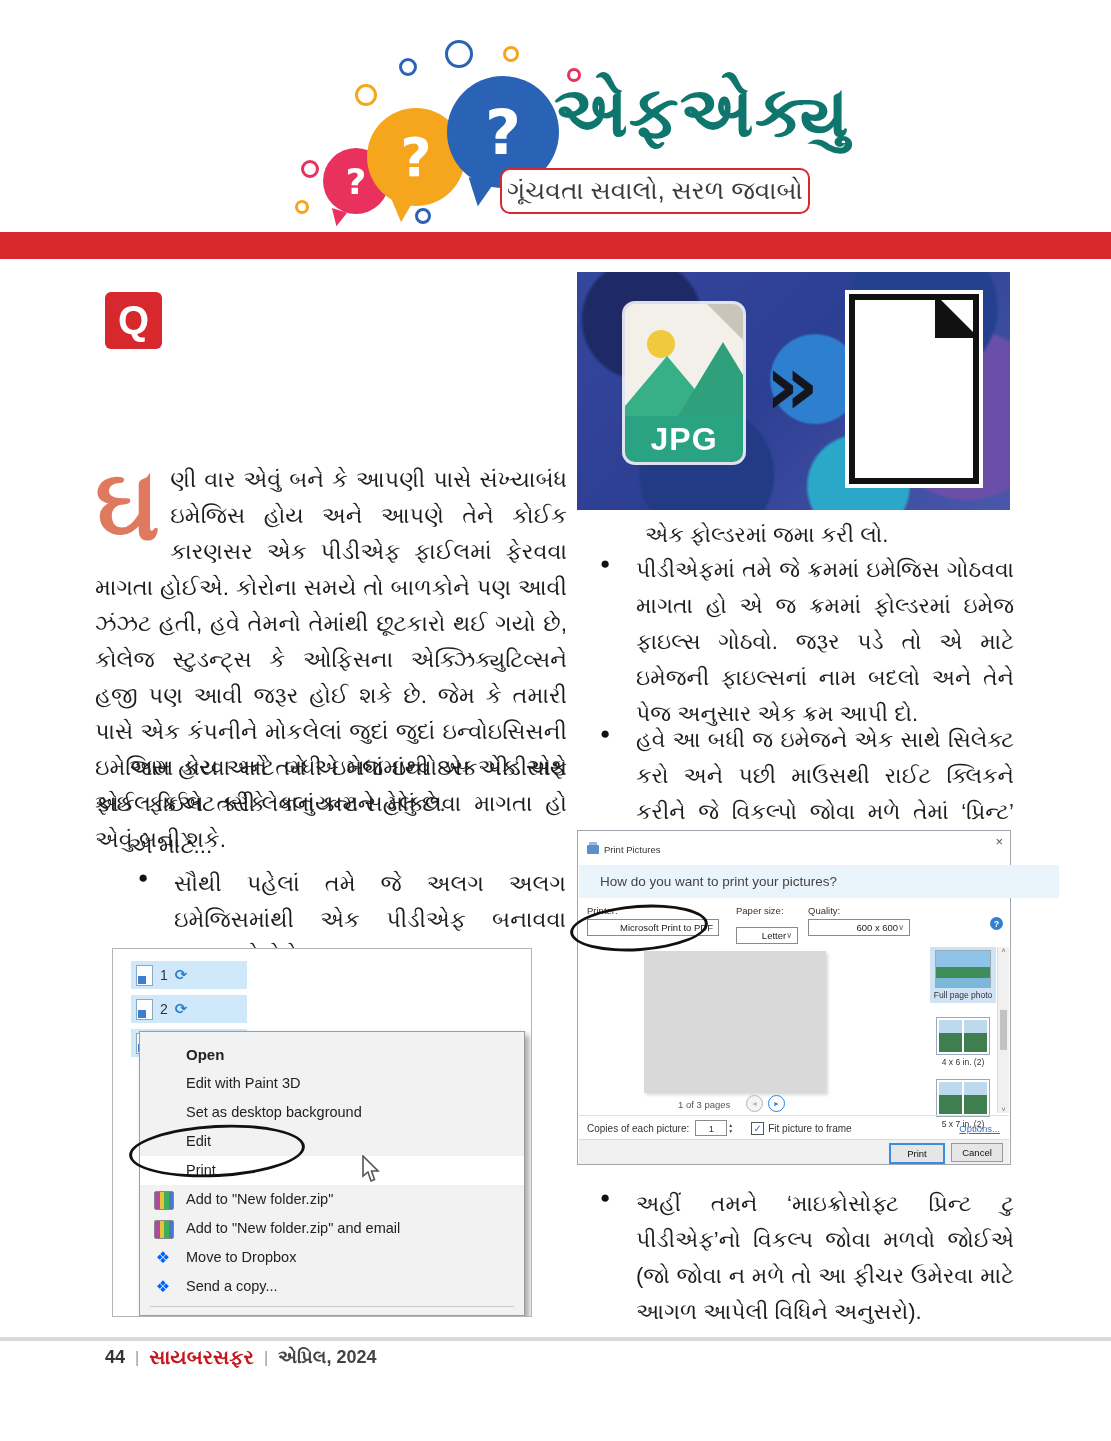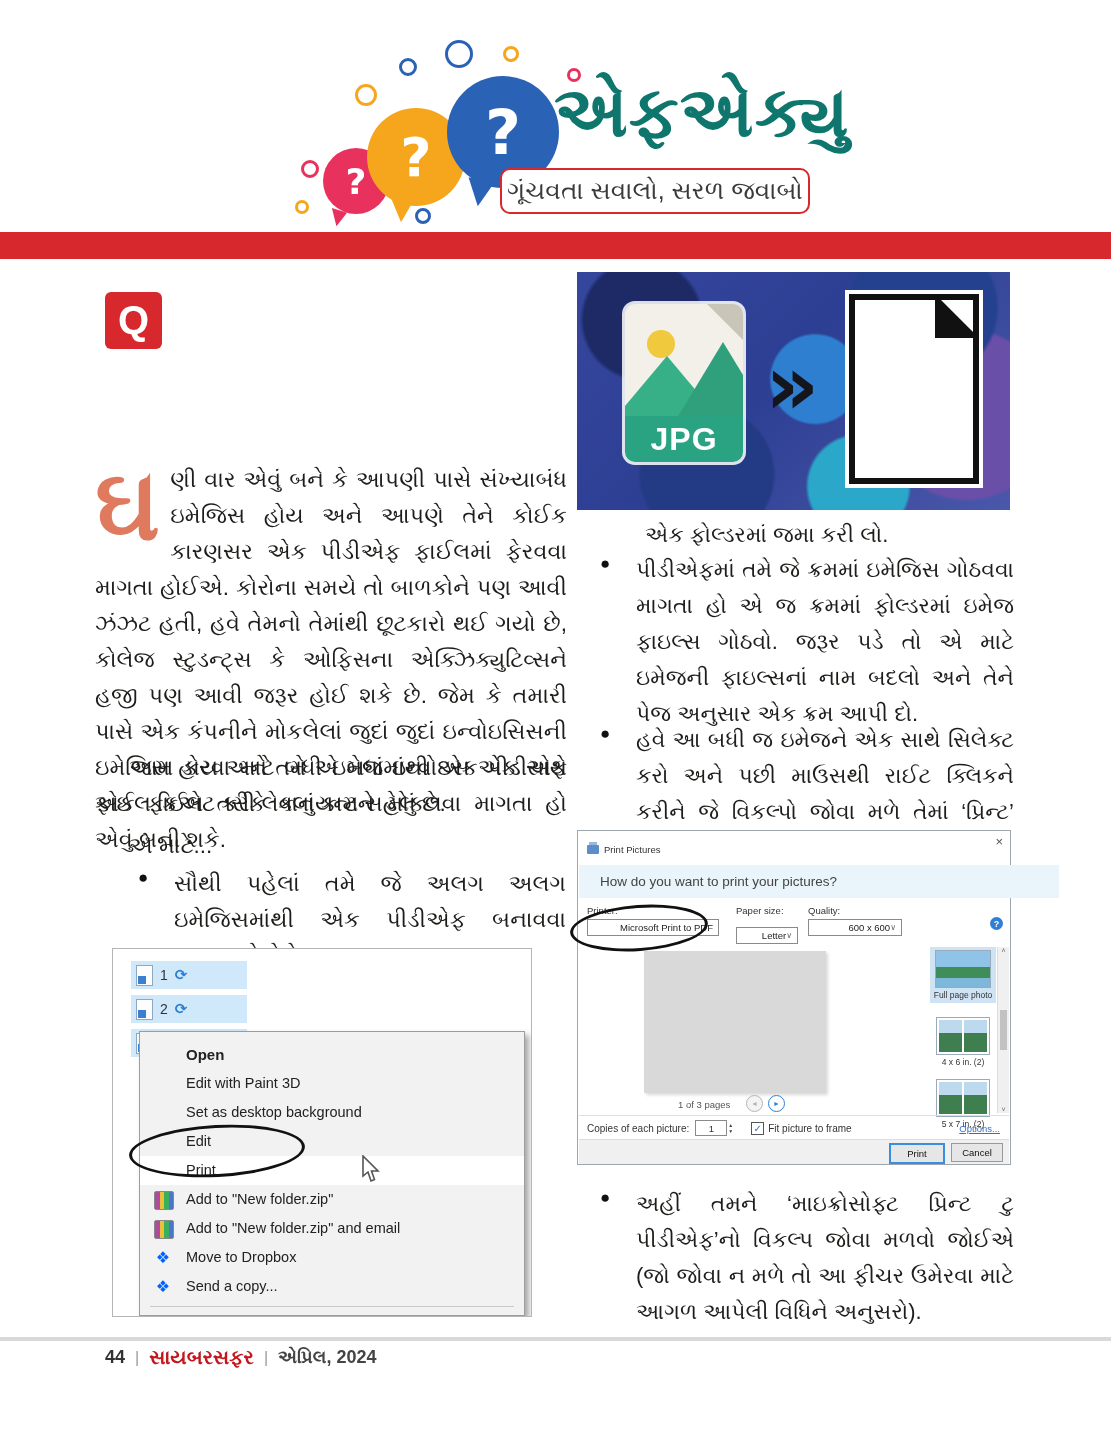--- a/index.html
+++ b/index.html
@@ -251,21 +251,21 @@
     <span class="pd-label" style="left:9px;top:74px;">Printer:</span>
     <div class="pd-select" style="left:9px;top:88px;width:132px;">
       <span>Microsoft Print to PDF</span>
     </div>
     <span class="pd-label" style="left:158px;top:74px;">Paper size:</span>
     <div class="pd-select" style="left:158px;top:96px;width:62px;">
       <span>Letter</span>
       <span class="pd-caret">∨</span>
     </div>
     <span class="pd-label" style="left:230px;top:74px;">Quality:</span>
-    <div class="pd-select" style="left:230px;top:88px;width:94px;">
+    <div class="pd-select" style="left:230px;top:88px;width:102px;">
       <span>600 x 600</span>
       <span class="pd-caret">∨</span>
     </div>
     <div class="pd-help">?</div>
     <div class="ellipse el-dialog"></div>
 
     <div class="pd-preview"></div>
     <span class="pd-pages">1 of 3 pages</span>
     <div class="pd-nav pd-nav-back">
         <span>◄</span>

